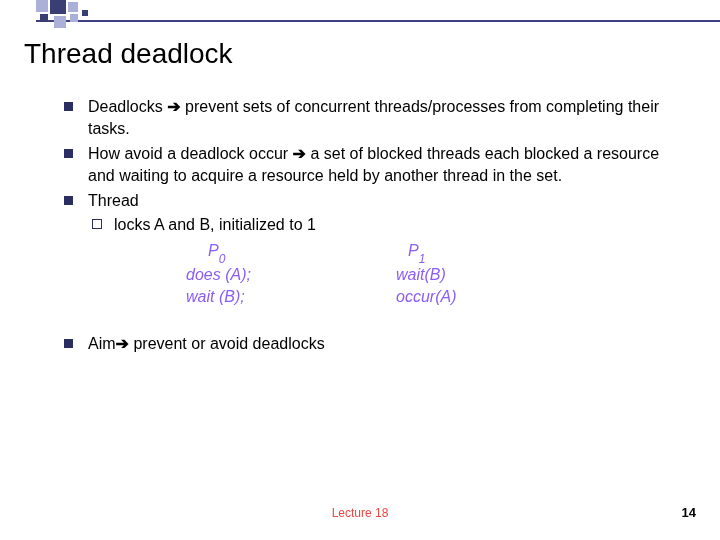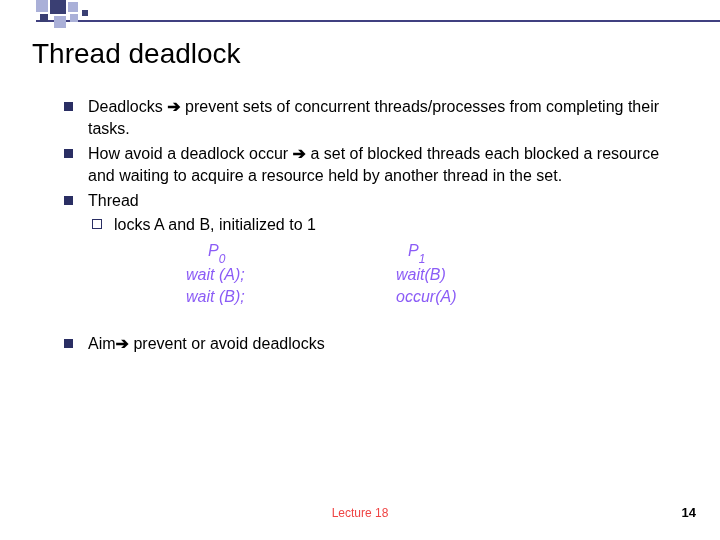--- a/index.html
+++ b/index.html
@@ -2,21 +2,21 @@
 <html><head>
 <meta charset="utf-8">
 <style>
   * { box-sizing: border-box; margin: 0; padding: 0; }
   html, body { width: 720px; height: 540px; background: #fff; font-family: Arial, Helvetica, sans-serif; color: #000; }
   .slide { position: relative; width: 720px; height: 540px; }
   .deco { position: absolute; top: 0; left: 0; width: 720px; height: 28px; }
   .deco .hline { position: absolute; left: 36px; right: 0; top: 20px; height: 2px; background: #404080; }
   .sq { position: absolute; background: #aab0d8; }
   .sq.dark { background: #3a3f73; }
-  .title { position: absolute; top: 38px; left: 32px; font-size: 28px; font-weight: 400; }
+  .title { position: absolute; top: 38px; left: 24px; font-size: 28px; font-weight: 400; }
   .content { position: absolute; top: 96px; left: 60px; width: 600px; font-size: 16px; line-height: 1.35; }
   ul.lvl1 { list-style: none; }
   ul.lvl1 > li { position: relative; padding-left: 28px; margin-bottom: 4px; }
   ul.lvl1 > li::before { content: ""; position: absolute; left: 4px; top: 6px; width: 9px; height: 9px; background: #2a2e63; }
   ul.lvl2 { list-style: none; margin-top: 2px; }
   ul.lvl2 > li { position: relative; padding-left: 26px; }
   ul.lvl2 > li::before { content: ""; position: absolute; left: 4px; top: 5px; width: 8px; height: 8px; border: 1.5px solid #2a2e63; }
   .arrow { font-family: "Arial", sans-serif; font-weight: bold; }
   .codewrap { margin-top: 4px; margin-left: 2px; }
   .coderow { display: flex; }
@@ -57,21 +57,21 @@
         <span>Thread</span>
         <ul class="lvl2">
           <li>
             <span>locks A and B, initialized to 1</span>
             <div class="codewrap">
               <div class="coderow">
                 <div class="codecol" style="padding-left:92px;"><span>P</span><span class="sub">0</span></div>
                 <div class="codecol right" style="padding-left:62px;"><span>P</span><span class="sub">1</span></div>
               </div>
               <div class="coderow">
-                <div class="codecol" style="padding-left:70px;">wait (A);</div>
+                <div class="codecol" style="padding-left:70px;">does (A);</div>
                 <div class="codecol right" style="padding-left:50px;">wait(B)</div>
               </div>
               <div class="coderow">
                 <div class="codecol" style="padding-left:70px;">wait (B);</div>
                 <div class="codecol right" style="padding-left:50px;">occur(A)</div>
               </div>
             </div>
           </li>
         </ul>
       </li>

